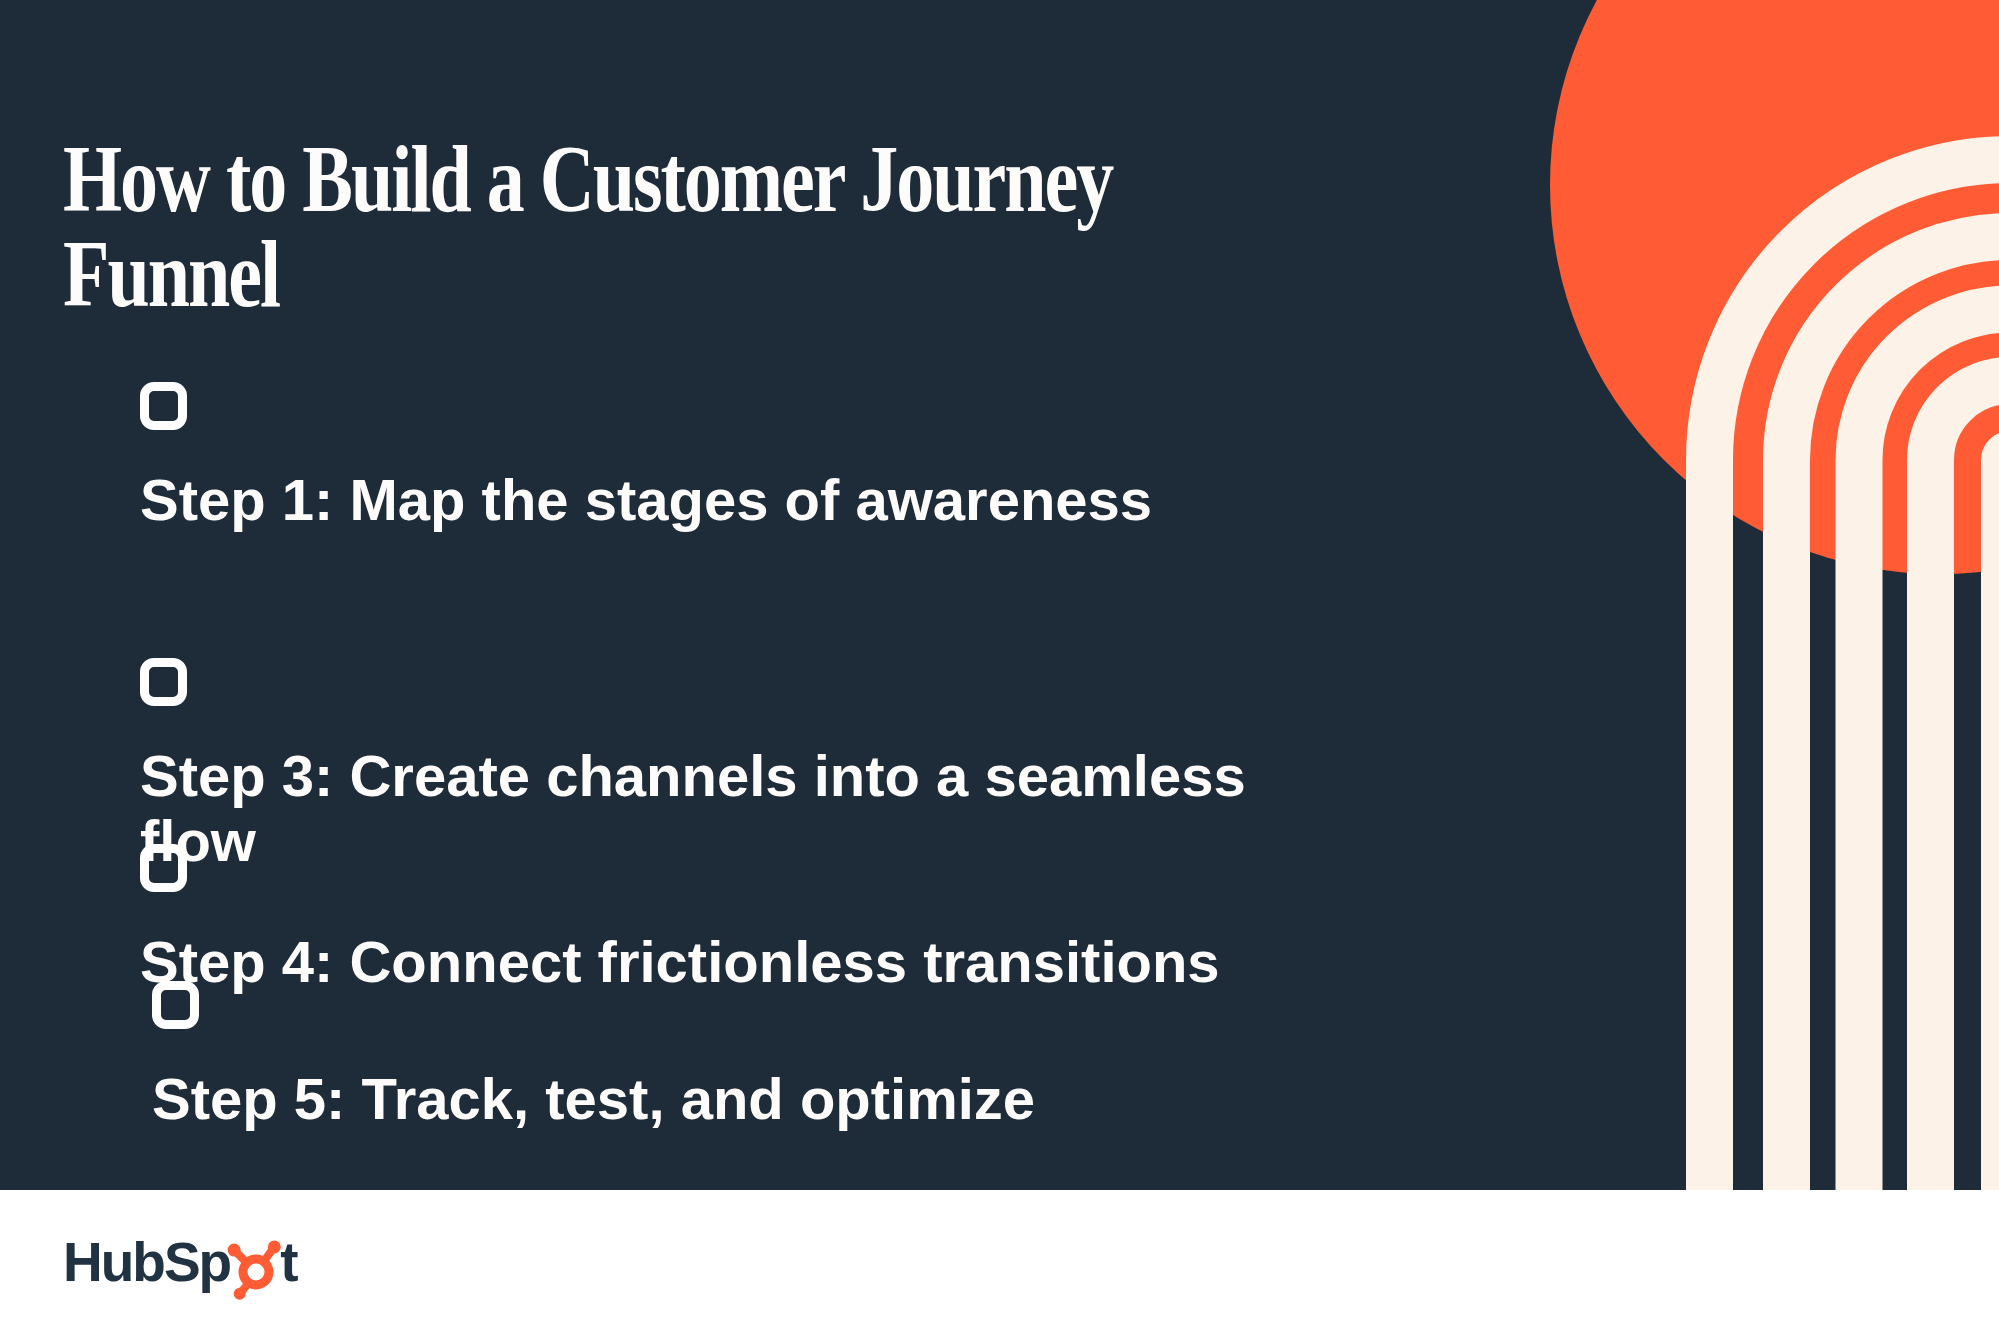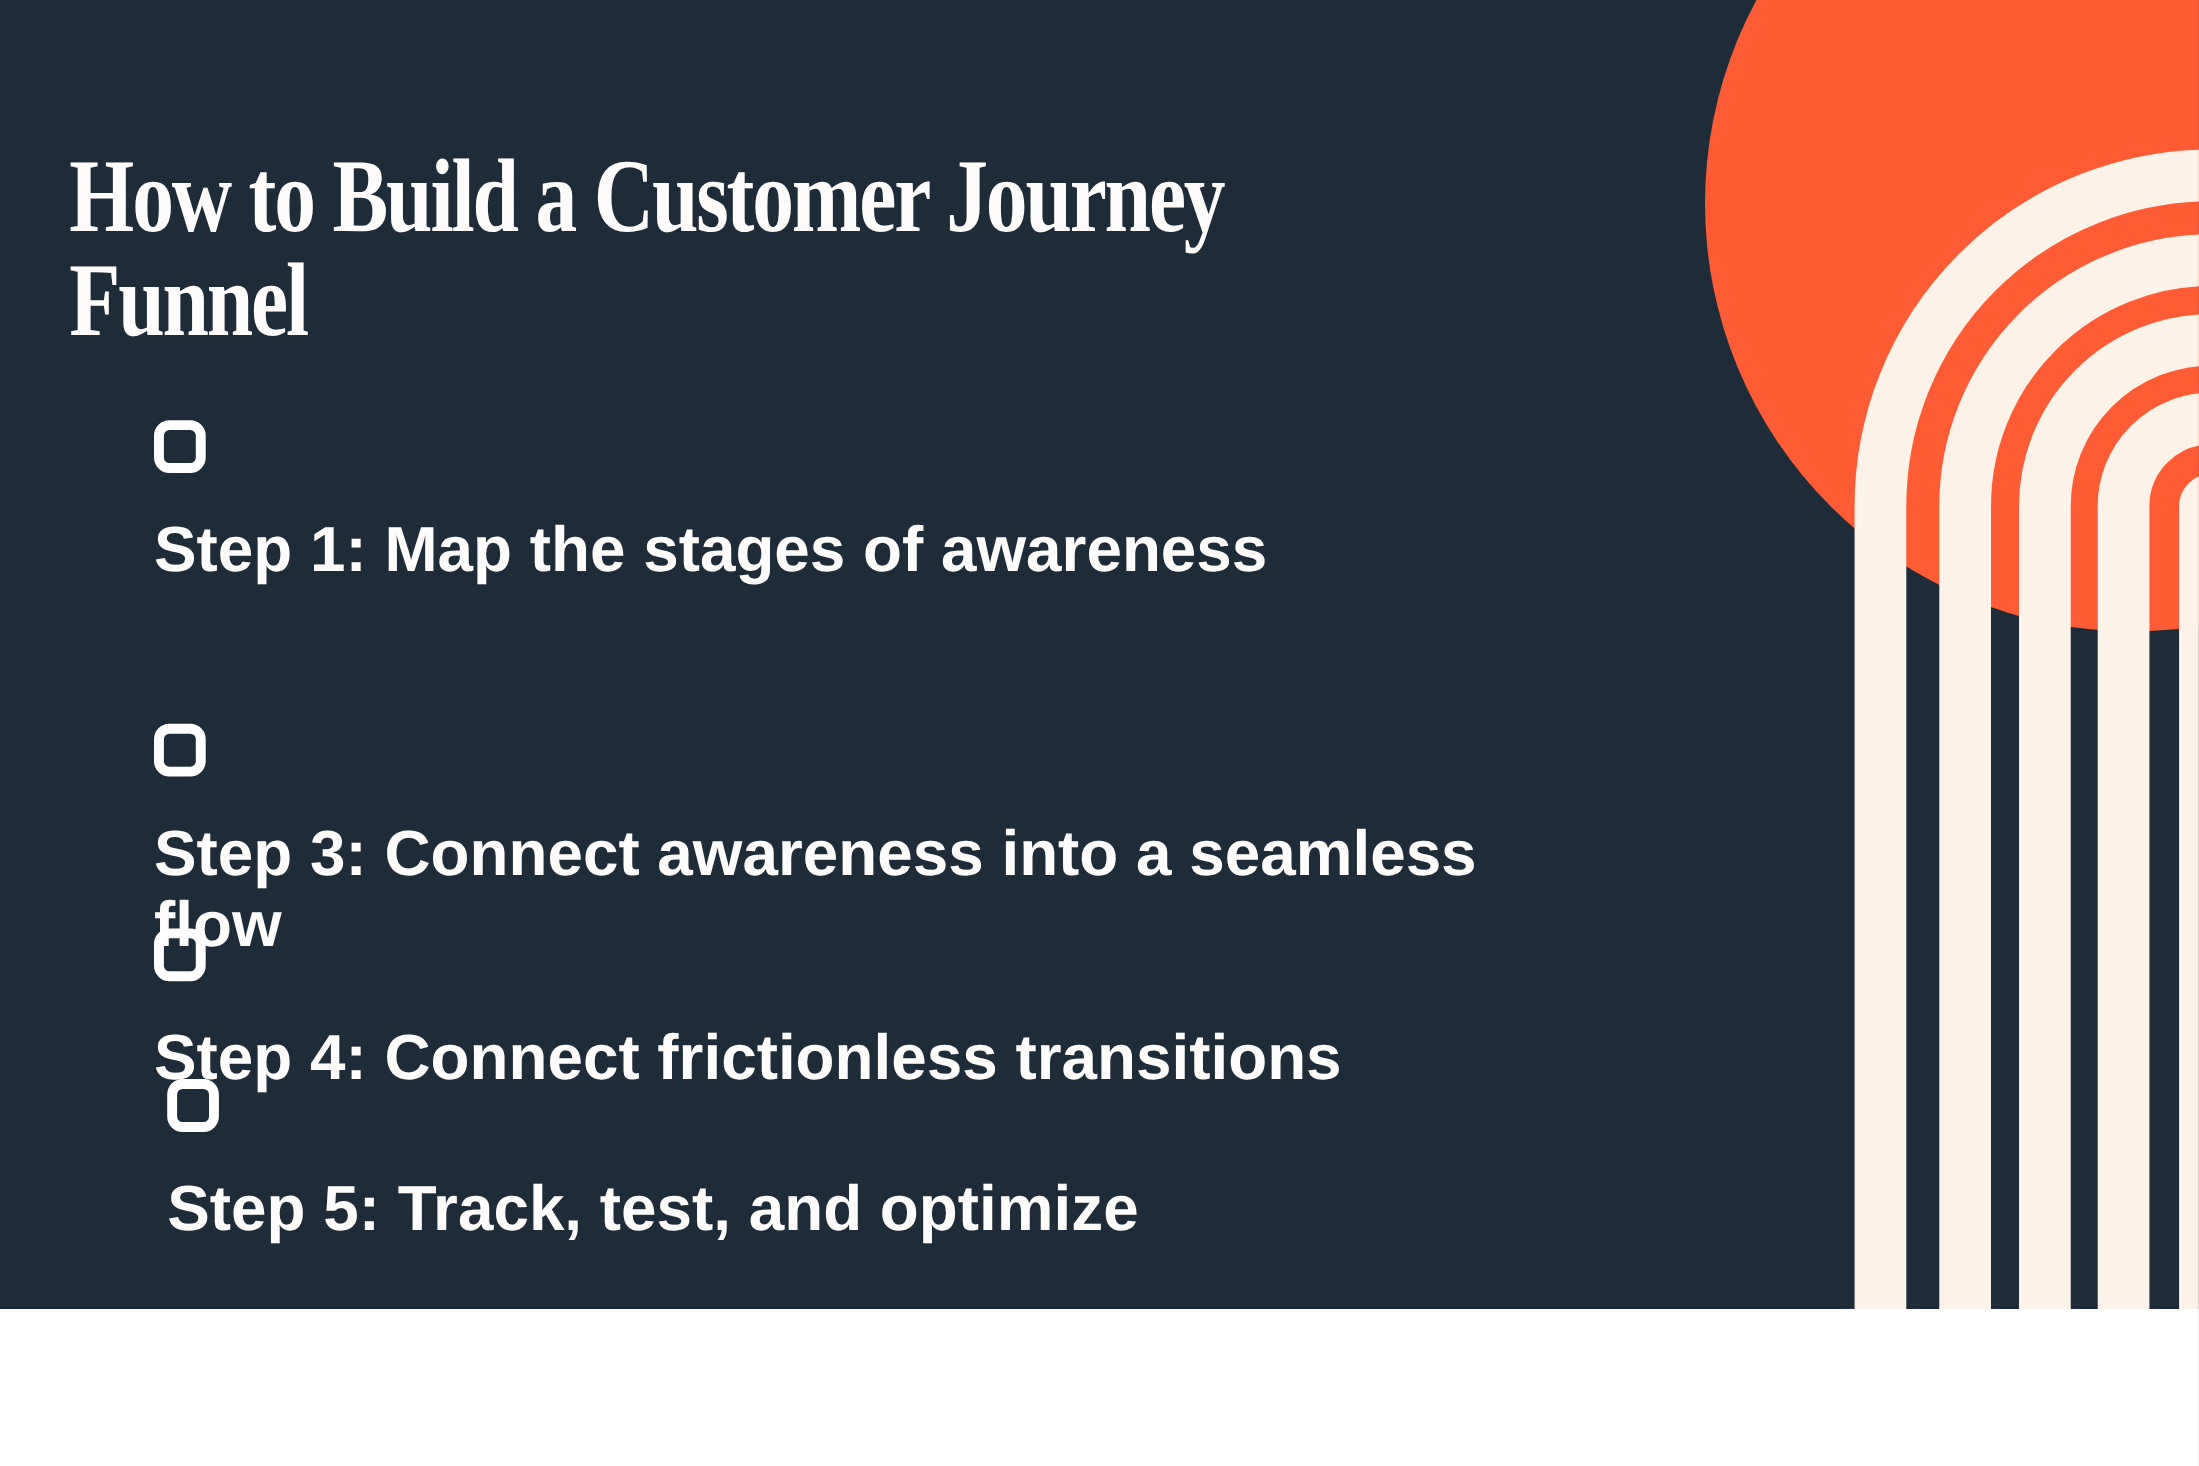--- a/index.html
+++ b/index.html
@@ -76,30 +76,47 @@
     <h1 class="page-title">How to Build a Customer Journey Funnel</h1>
 
     <div class="step step-1">
       <span class="checkbox"></span>
       <div class="step-label">Step 1: Map the stages of awareness</div>
     </div>
 
 
     <div class="step step-3">
       <span class="checkbox"></span>
-      <div class="step-label">Step 3: Connect awareness into a seamless
+      <div class="step-label">Step 3: Create channels into a seamless
 flow</div>
     </div>
 
     <div class="step step-4">
       <span class="checkbox"></span>
       <div class="step-label">Step 4: Connect frictionless transitions</div>
     </div>
 
     <div class="step step-5">
       <span class="checkbox"></span>
       <div class="step-label">Step 5: Track, test, and optimize</div>
     </div>
 
   </div>
 
+  <div class="footer">
+    <div class="logo">
+      <div class="logo-inner">
+        <span class="logo-text">HubSp</span>
+        <svg class="sprocket" width="56" height="68" viewBox="0 0 56 68" aria-hidden="true">
+          <circle class="stroke" cx="29" cy="38" r="13" stroke-width="9"></circle>
+          <line class="stroke" x1="36.7" y1="27.5" x2="45.5" y2="15.3" stroke-width="8"></line>
+          <circle class="dot" cx="47.3" cy="12.9" r="6.5"></circle>
+          <line class="stroke" x1="19.8" y1="28.8" x2="9.2" y2="18.2" stroke-width="8"></line>
+          <circle class="dot" cx="7.1" cy="16.1" r="6.5"></circle>
+          <line class="stroke" x1="22.6" y1="48" x2="14.3" y2="57.9" stroke-width="8"></line>
+          <circle class="dot" cx="12.7" cy="59.8" r="6"></circle>
+        </svg>
+        <span class="logo-text">t</span>
+      </div>
+    </div>
+  </div>
 
 </div>
 
 </body></html>

